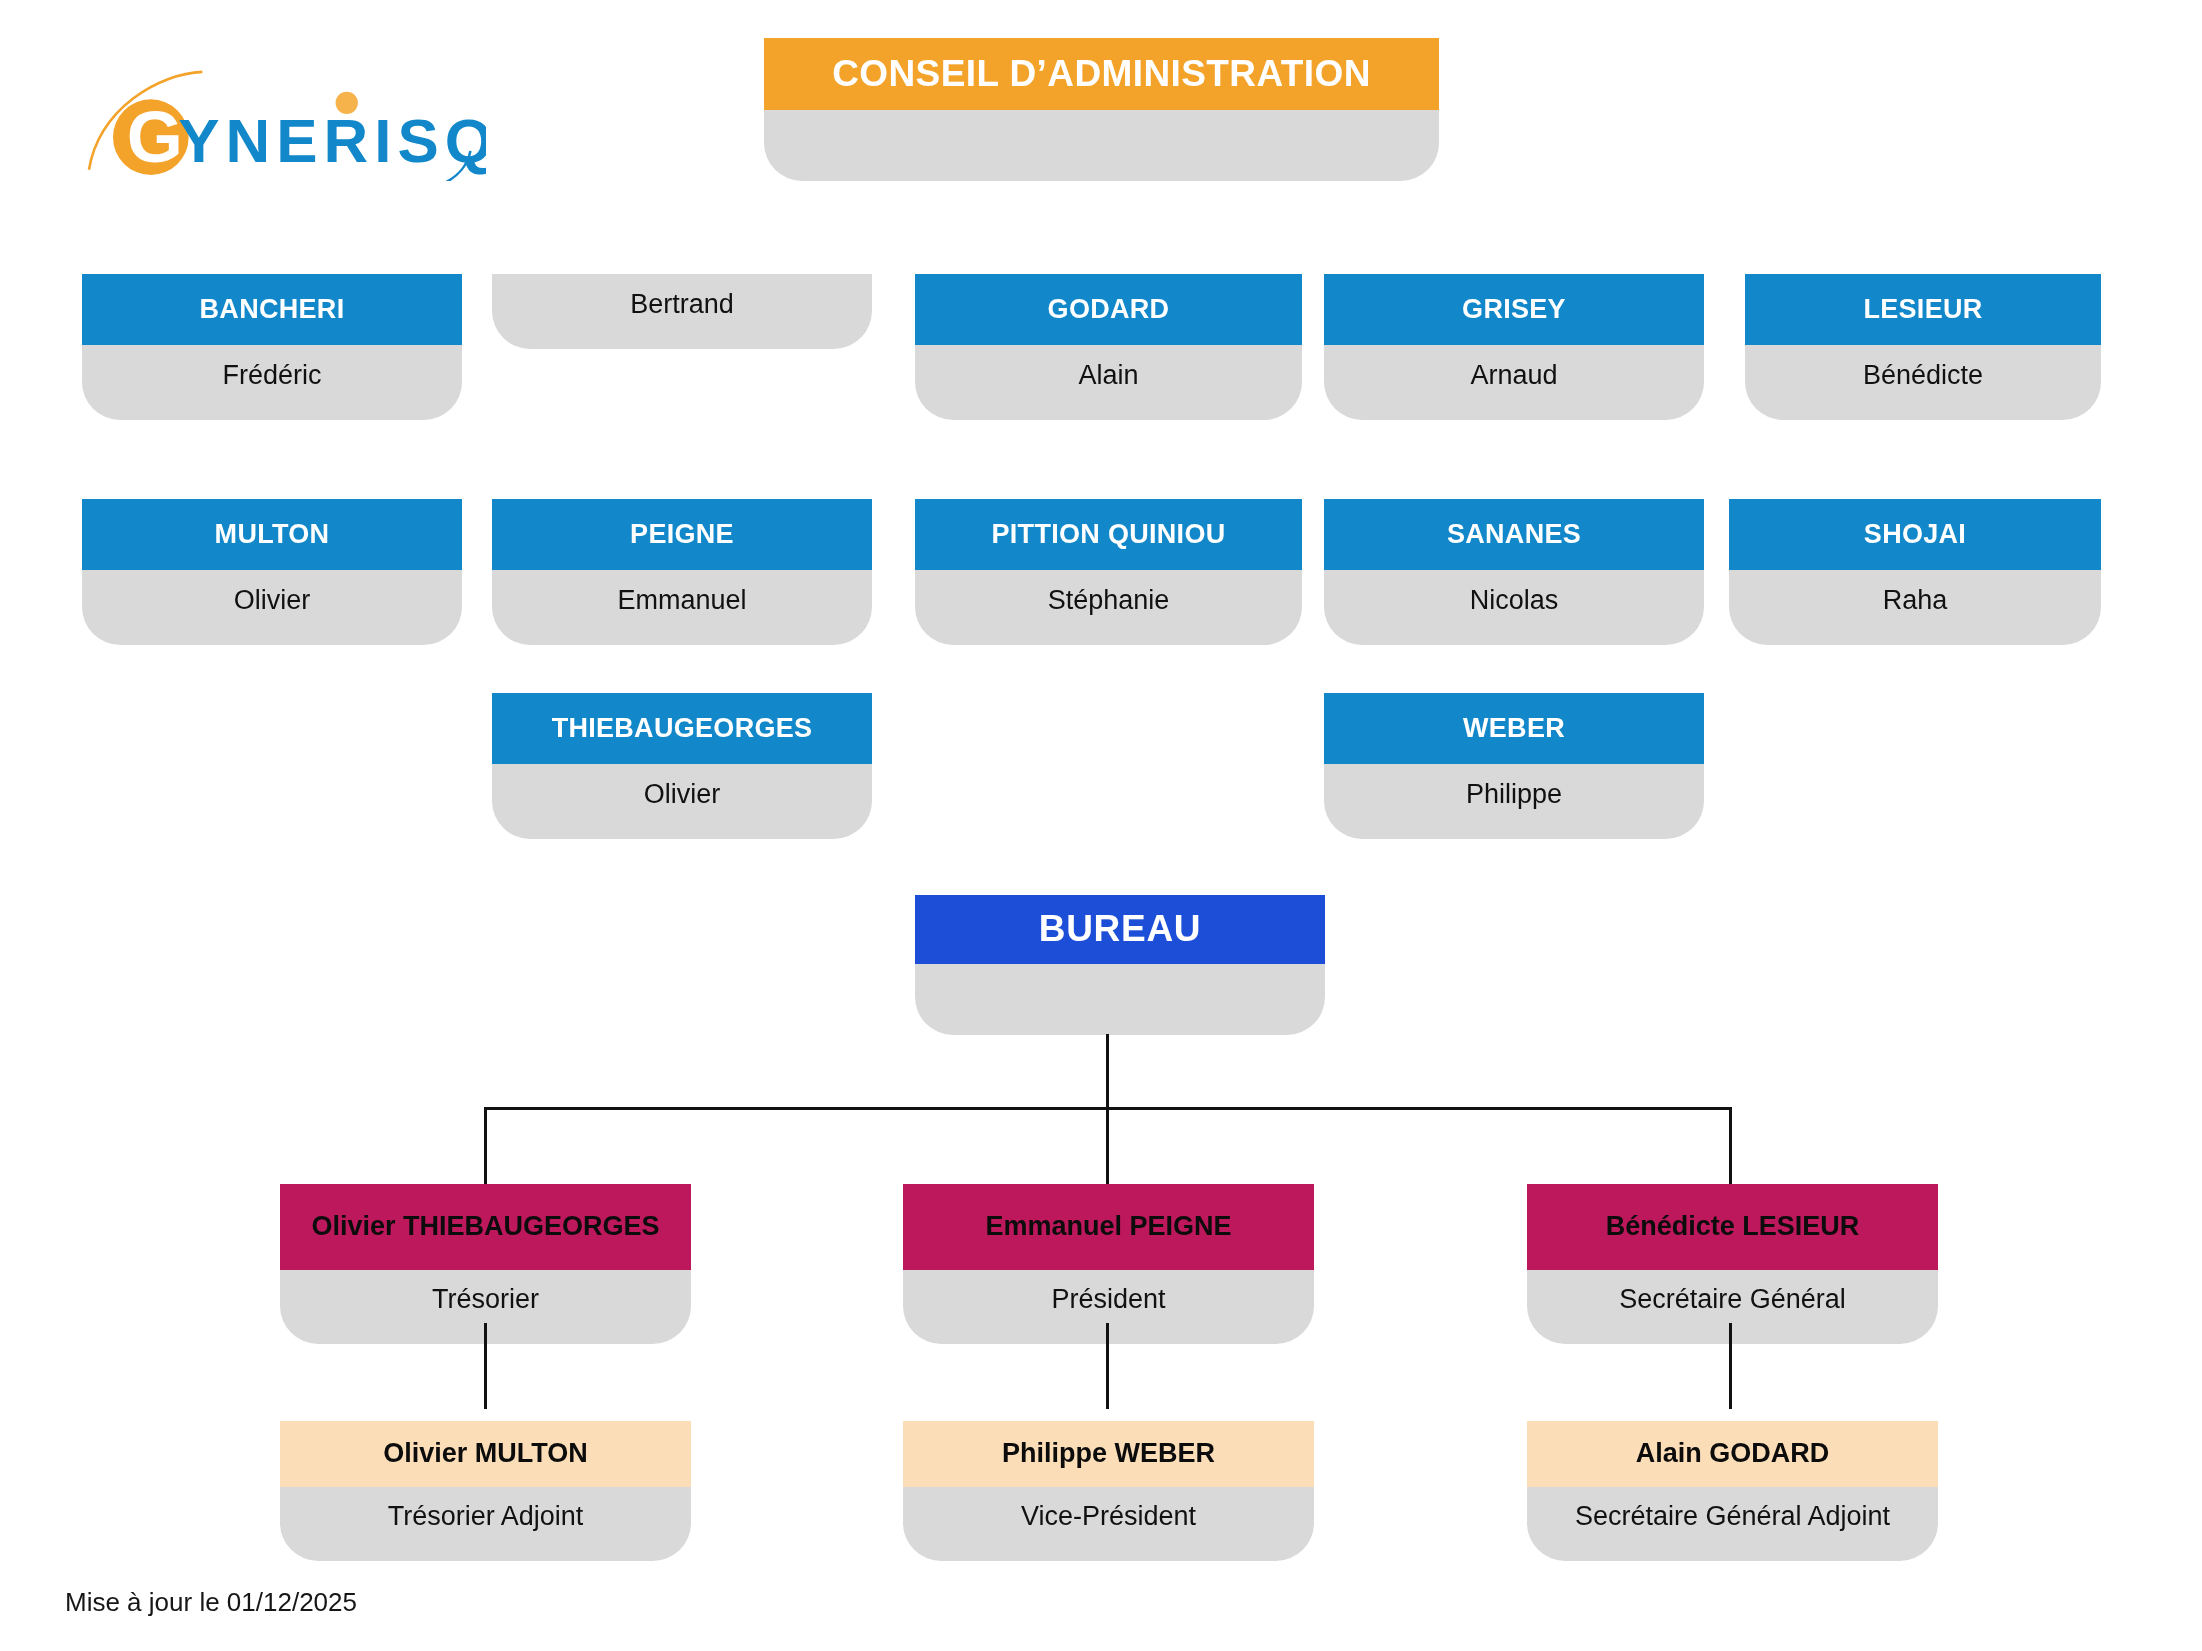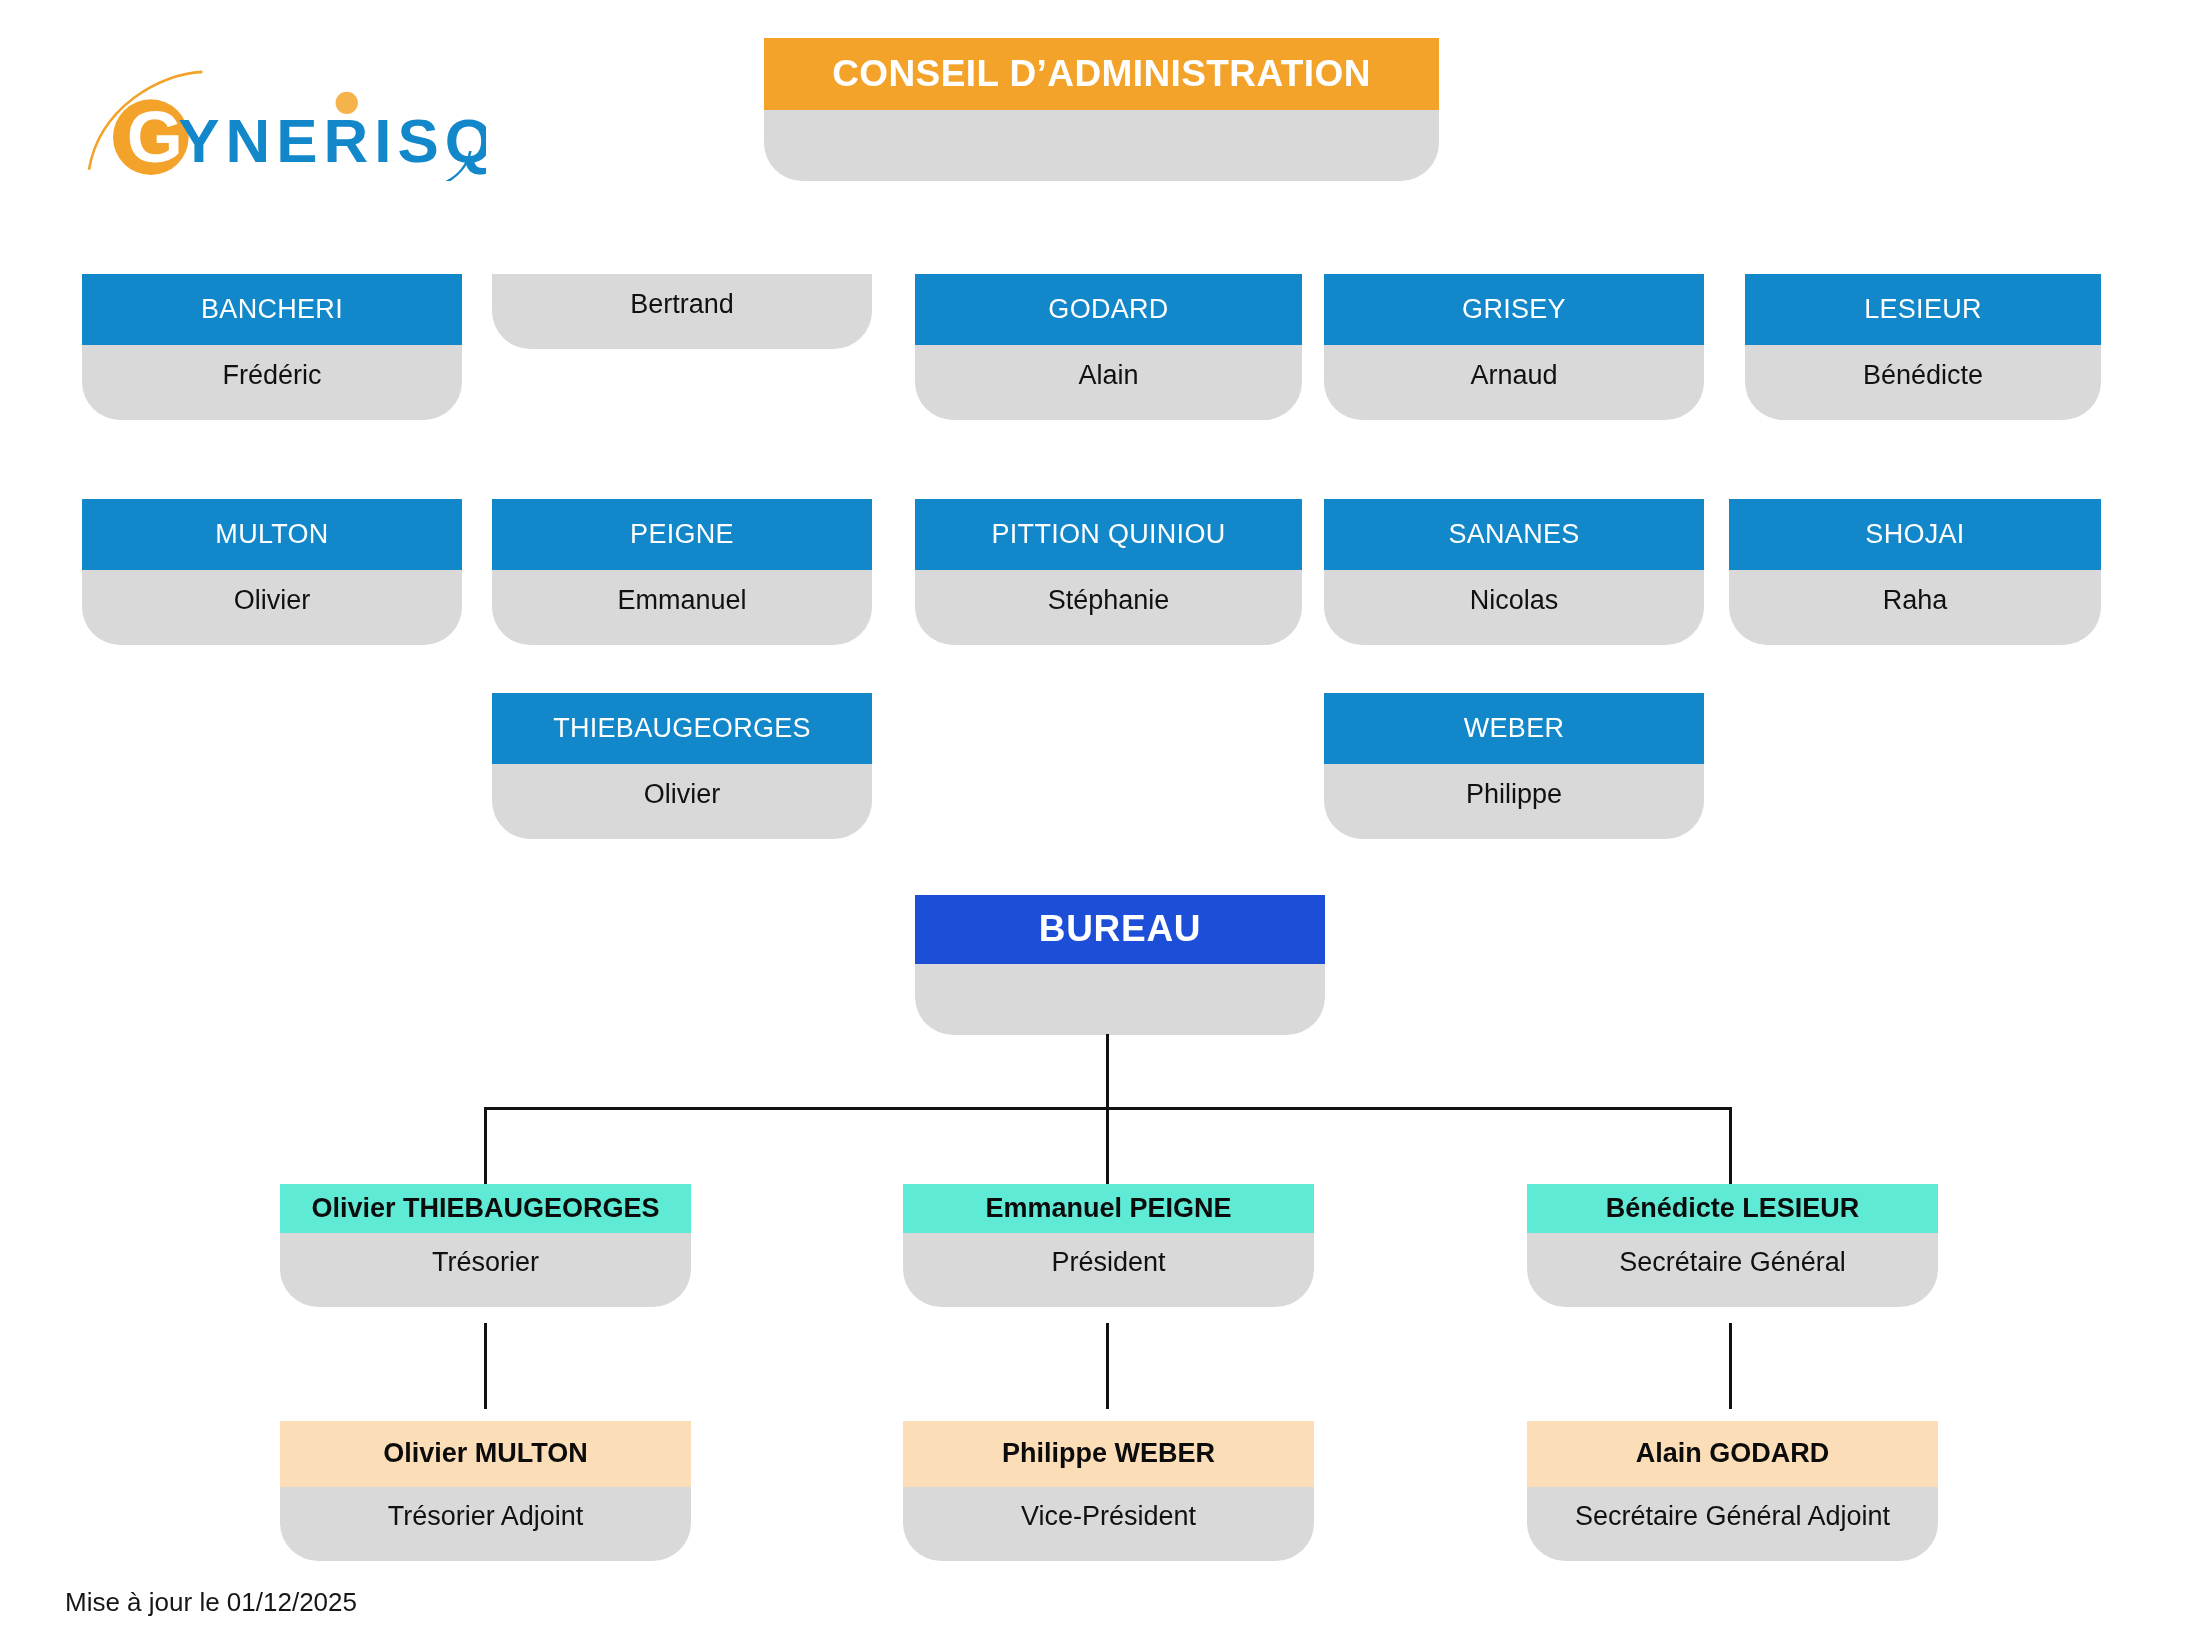--- a/index.html
+++ b/index.html
@@ -65,21 +65,21 @@
     letter-spacing: 0.4px;
   }
   #title-card .card-body { height: 71px; }
 
   
   .member .card-head {
     background: #1288CA;
     height: 71px;
     color: #ffffff;
     font-size: 27px;
-    font-weight: normal;
+    font-weight: bold;
     letter-spacing: 0.3px;
   }
   .member .card-body {
     height: 75px;
     color: #111111;
     font-size: 27px;
     font-weight: normal;
     padding-top: 15.5px;
     align-items: flex-start;
   }
@@ -91,22 +91,22 @@
     height: 69px;
     color: #ffffff;
     font-size: 37px;
     font-weight: bold;
     letter-spacing: 0.7px;
   }
   #bureau-card .card-body { height: 71px; }
 
   
   .officer .card-head {
-    background: #5eead4;
-    height: 49px;
+    background: #be185d;
+    height: 86px;
     color: #0c0c0c;
     font-size: 27px;
     font-weight: bold;
   }
   .officer .card-body {
     height: 74px;
     color: #111111;
     font-size: 27px;
     padding-top: 14.6px;
   }

